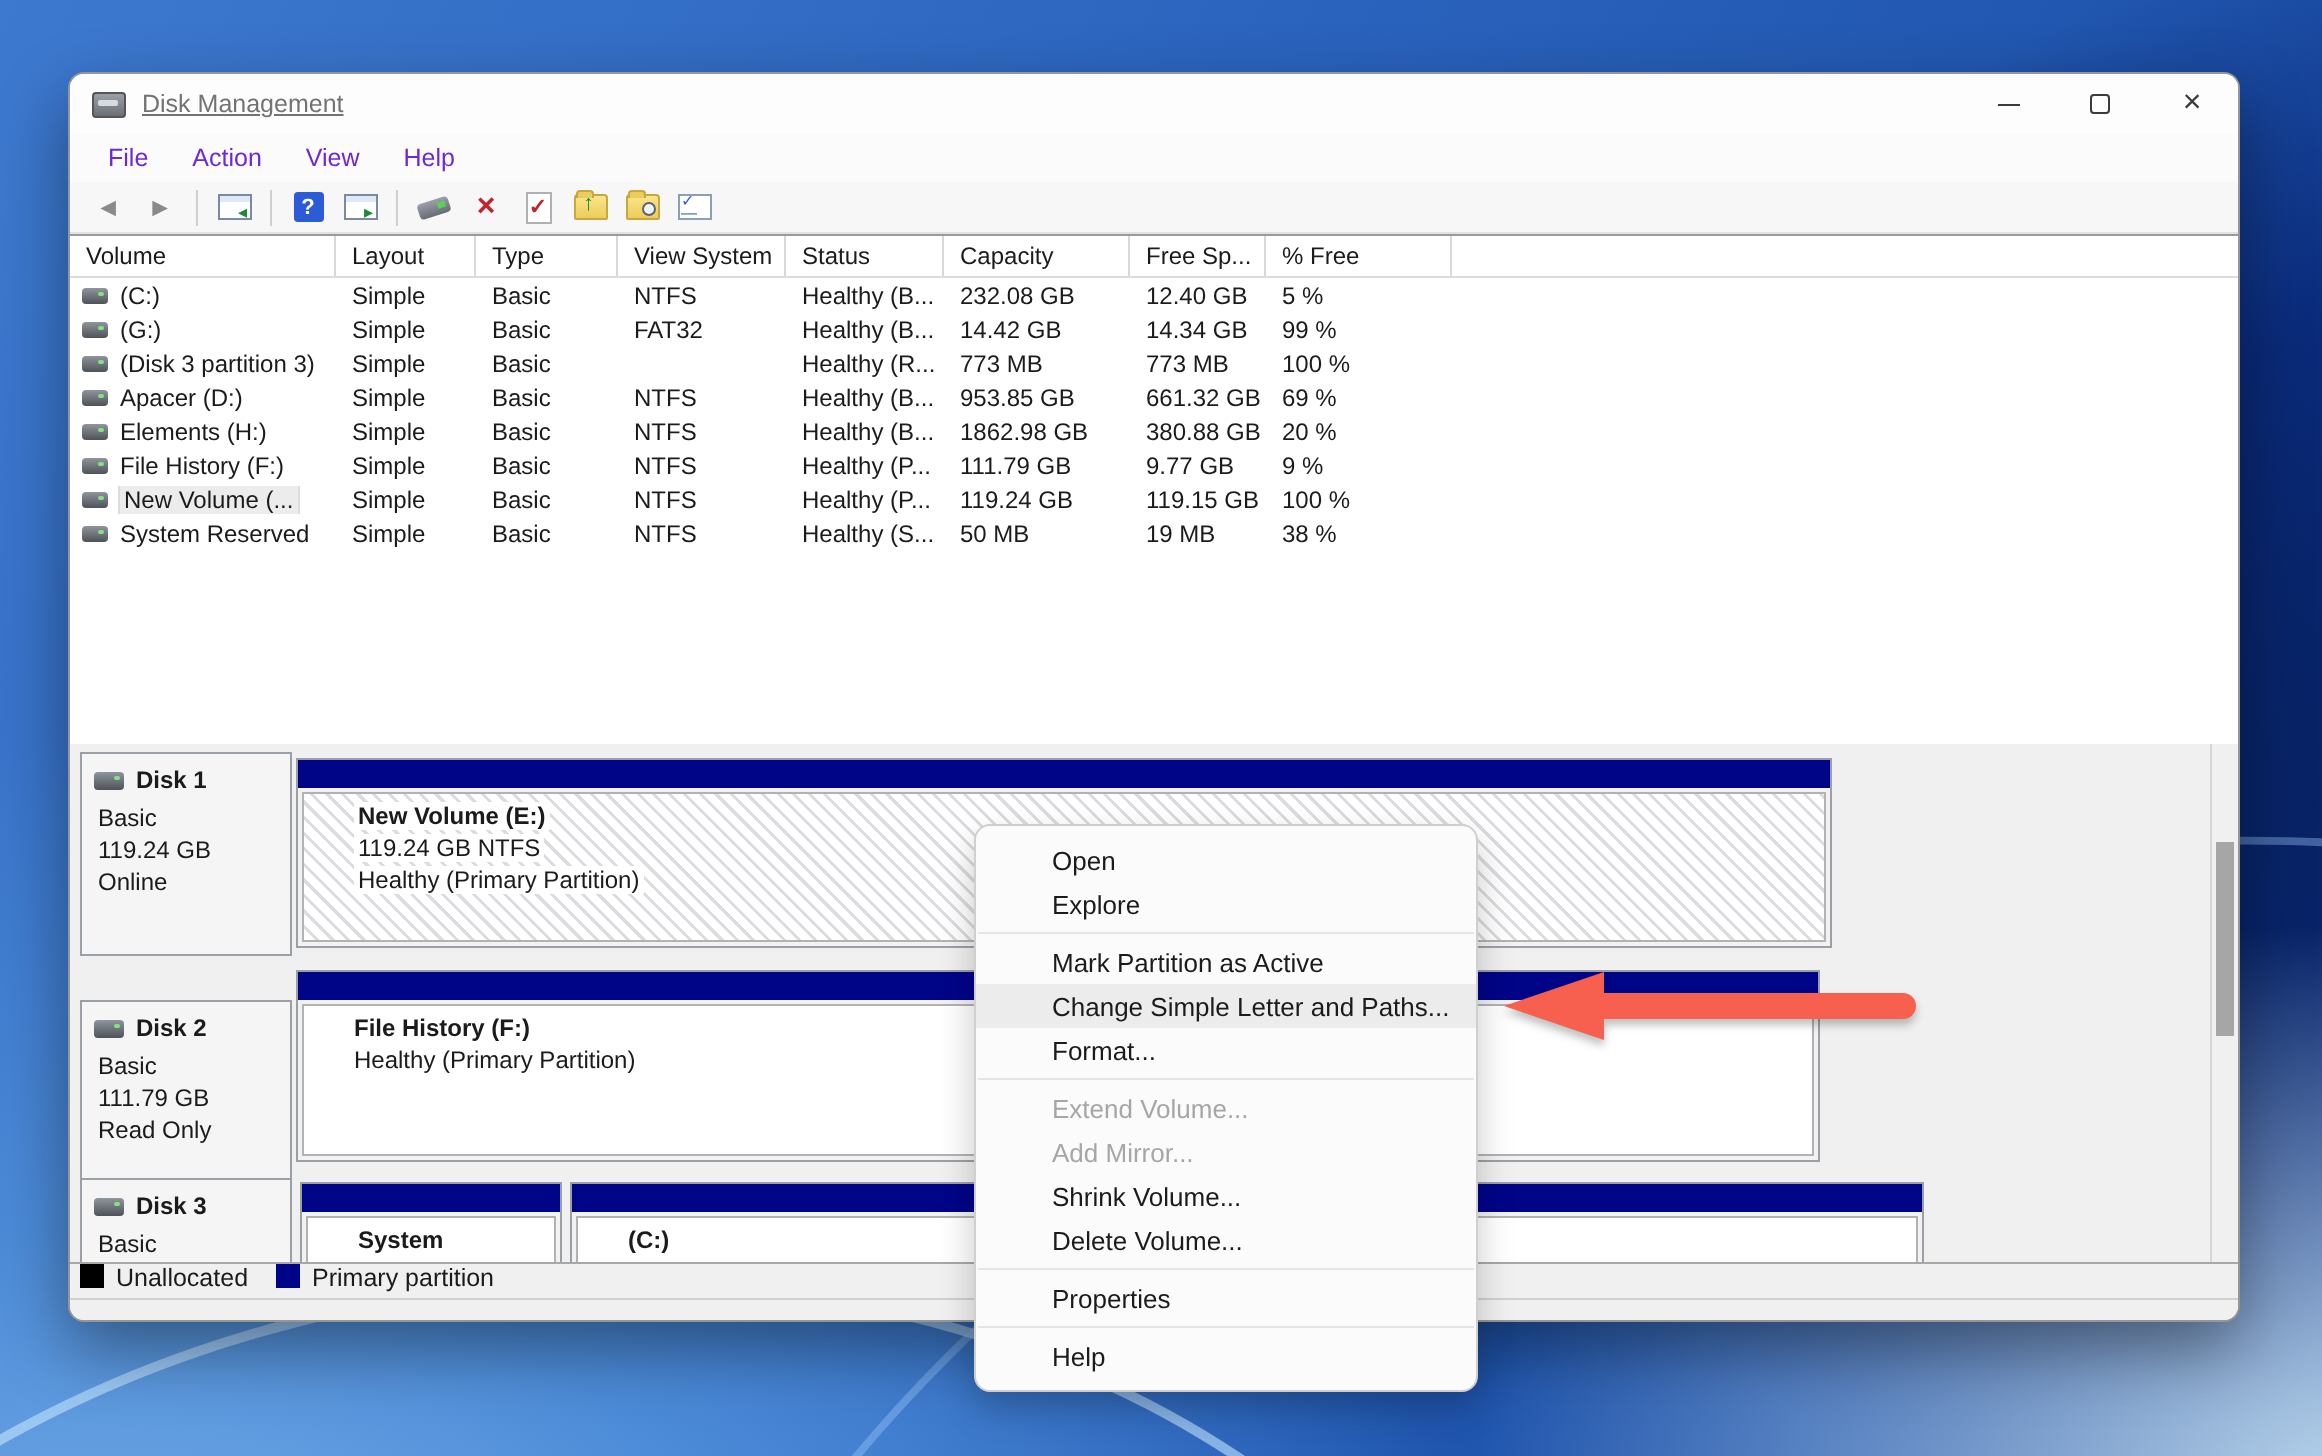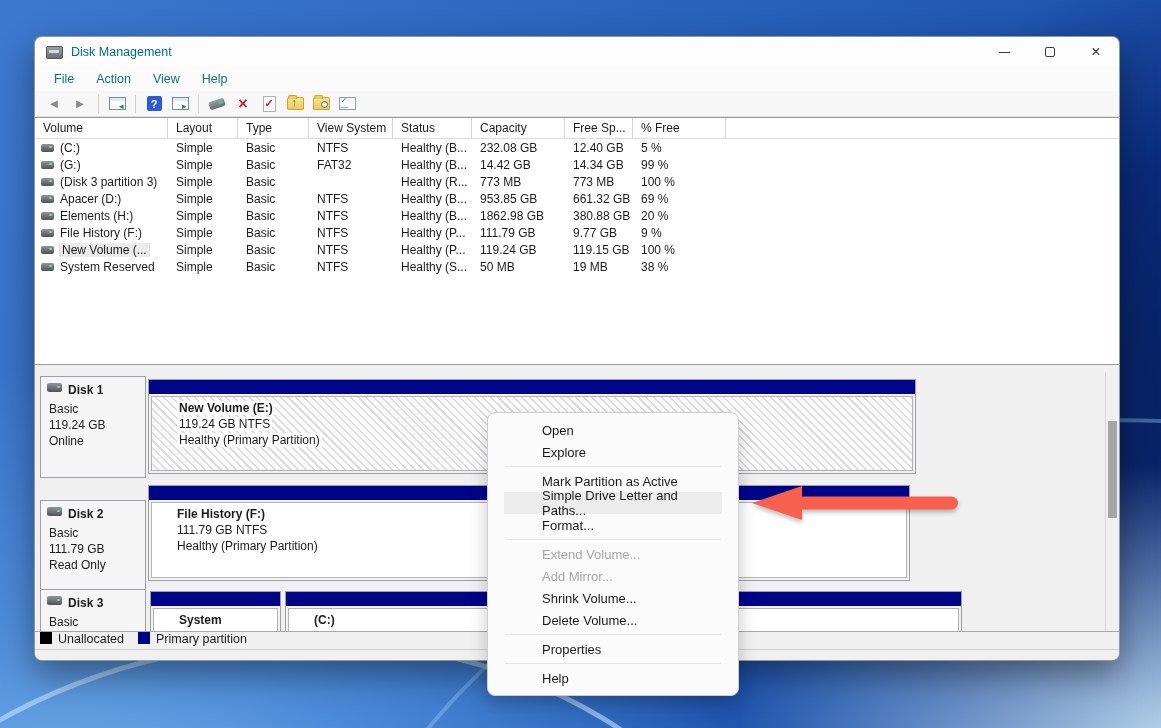--- a/index.html
+++ b/index.html
@@ -19,30 +19,30 @@
   .ribbon-2 { width:1500px; height:1150px; left:280px; top:430px; border:4px solid rgba(160,205,255,.38); transform:rotate(-14deg); }
 
   
   .window { position:absolute; left:34px; top:36px; width:1086px; height:625px;
     background:#f0f0f0; border:1px solid rgba(40,40,40,.45); border-radius:8px;
     box-shadow:0 14px 34px rgba(0,0,0,.4); overflow:hidden; }
   .titlebar { position:absolute; left:0; top:0; right:0; height:30px; background:#fdfdfd;
     display:flex; align-items:center; padding-left:11px; }
   .app-icon { width:17px; height:13px; background:linear-gradient(#9aa0a8,#6b7077); border:1px solid #555; border-radius:2px; position:relative; margin-right:8px; }
   .app-icon::after { content:""; position:absolute; left:2px; top:3px; width:10px; height:3px; background:#d7dade; border-radius:1px; }
-  .title-text { font-size:12.5px; color:#0369a1; }
+  .title-text { font-size:12.5px; color:#737373;text-decoration:underline; }
   .win-controls { margin-left:auto; display:flex; height:100%; }
   .win-btn { width:46px; height:100%; display:flex; align-items:center; justify-content:center; color:#3b3b3b; font-size:14px; }
   .glyph-max { width:10px; height:10px; border:1.4px solid #3b3b3b; border-radius:2px; }
   .glyph-min { width:11px; height:0; border-top:1.4px solid #3b3b3b; }
   .glyph-close { font-size:16px; line-height:1; }
 
   .menubar { position:absolute; left:0; top:30px; right:0; height:24px; background:#fbfbfb;
     display:flex; align-items:center; padding-left:8px; }
-  .menubar .mitem { font-size:12.5px; color:#0f766e; padding:3px 11px; border-radius:3px; }
+  .menubar .mitem { font-size:12.5px; color:#6d28d9; padding:3px 11px; border-radius:3px; }
 
   .toolbar { position:absolute; left:0; top:54px; right:0; height:26px; background:#f7f7f7;
     display:flex; align-items:center; padding-left:8px; gap:4px; border-bottom:1px solid #e2e2e2; }
   .tbtn { width:22px; height:20px; display:flex; align-items:center; justify-content:center; font-size:13px; }
   .tsep { width:1px; height:18px; background:#cfcfcf; margin:0 3px; }
   .arr { color:#8a8a8a; font-size:13px; font-weight:bold; }
   .mini-win { width:17px; height:13px; border:1px solid #7a8aa0; background:linear-gradient(#dfe9f6 3px, #ffffff 3px); position:relative; }
   .mini-win::after { content:"▸"; position:absolute; right:1px; bottom:-2px; color:#1d8a3a; font-size:9px; }
   .mini-win.tree::after { content:"◂"; }
   .help-btn { width:15px; height:15px; background:#2b5bd7; color:#fff; font-weight:bold; font-size:11px; border-radius:2px; display:flex; align-items:center; justify-content:center; }
@@ -50,38 +50,38 @@
   .probe::after { content:""; position:absolute; right:2px; top:2px; width:4px; height:3px; background:#59d159; }
   .red-x { color:#c3232a; font-weight:900; font-size:16px; line-height:1; }
   .doc-check { width:13px; height:16px; background:#fff; border:1px solid #b0b0b0; color:#c3232a; font-size:11px; font-weight:bold; display:flex; align-items:center; justify-content:center; }
   .folder { width:17px; height:13px; background:linear-gradient(#fbe58a,#eccc5a); border:1px solid #c9a73e; border-radius:2px 2px 1px 1px; position:relative; }
   .folder::before { content:""; position:absolute; left:0; top:-3px; width:7px; height:3px; background:#eccc5a; border:1px solid #c9a73e; border-bottom:none; border-radius:2px 2px 0 0; }
   .folder .up { position:absolute; left:4px; top:-2px; color:#1d8a3a; font-weight:900; font-size:11px; }
   .folder .mag { position:absolute; right:1px; bottom:1px; width:7px; height:7px; border:1.6px solid #5b6470; border-radius:50%; background:#eef3f8; }
   .checklist { width:17px; height:13px; background:#fff; border:1px solid #8aa0b8; color:#2b5bd7; font-size:8px; line-height:6px; padding-left:1px; overflow:hidden; }
 
   
-  .volume-pane { position:absolute; left:0; top:80px; width:1086px; height:248px;
+  .volume-pane { position:absolute; left:0; top:80px; width:1086px; height:280px;
     background:#fff; border-top:1px solid #9a9a9a; border-bottom:1px solid #9a9a9a; }
   .vrow, .vhead { display:flex; height:17px; align-items:center; font-size:12px; color:#1b1b1b; }
   .vhead { height:21px; border-bottom:1px solid #dcdcdc; background:#fff; }
   .vhead .cell { border-right:1px solid #d8d8d8; height:100%; display:flex; align-items:center; }
   .cell { padding-left:8px; overflow:hidden; white-space:nowrap; flex:none; }
   .c-volume{width:133px;} .c-layout{width:70px;} .c-type{width:71px;} .c-fs{width:84px;}
   .c-status{width:79px;} .c-cap{width:93px;} .c-free{width:68px;} .c-pct{width:93px;}
   .c-fill{flex:1; border-right:none !important;}
   .vol-cell { display:flex; align-items:center; gap:6px; padding-left:6px; }
   .drive-ico { width:13px; height:8px; background:linear-gradient(#8f959c,#4e5359); border-radius:2px; position:relative; flex:none; }
   .drive-ico::after { content:""; position:absolute; right:2px; top:2.5px; width:3px; height:2px; background:#86e086; border-radius:1px; }
   .sel-label { background:#ececec; outline:1px solid #dcdcdc; padding:0 2px; }
 
   
   .graph-pane { position:absolute; left:0; top:335px; width:1086px; height:259px; background:#f0f0f0; overflow:hidden; }
   .disk-info { position:absolute; left:5px; width:106px; background:#f5f5f5; border:1px solid #9aa0a6; padding:6px 6px 0 6px; font-size:12px; color:#1b1b1b; }
-  .disk-info .head { display:flex; align-items:flex-start; gap:6px; font-weight:bold; margin-bottom:4px; }
+  .disk-info .head { display:flex; align-items:center; gap:6px; font-weight:bold; margin-bottom:4px; }
   .disk-info .head .drive-ico { width:15px; height:9px; }
   .disk-info .line { margin-left:2px; line-height:16px; }
   .part { position:absolute; border:1px solid #9aa0a6; background:#f2f2f2; display:flex; flex-direction:column; }
   .part-strip { height:14px; background:#000487; flex:none; }
   .part-body { flex:1; margin:2px; border:1px solid #b2b2b2; background:#fff; padding:3px 25px; font-size:12px; line-height:16px; color:#1b1b1b; overflow:hidden; }
   .part-body.hatch { background:repeating-linear-gradient(45deg, #ffffff 0px, #ffffff 4px, #dcdce0 4px, #dcdce0 5.5px); }
   .part-body .t { font-weight:bold; }
   .part-body.hatch span { background:#fff; padding:0 2px; }
   .vscroll { position:absolute; right:2px; top:0; width:14px; height:259px; background:#f0f0f0; border-left:1px solid #d6d6d6; }
   .vscroll .thumb { position:absolute; left:2px; top:49px; width:9px; height:97px; background:#a6a6a6; }
@@ -90,21 +90,21 @@
   .legendbar { position:absolute; left:0; top:594px; width:1086px; height:18px; background:#f0f0f0;
     border-top:1px solid #a8a8a8; display:flex; gap:6px; padding-left:5px; font-size:12.5px; color:#1b1b1b; }
   .sq { width:12px; height:12px; flex:none; }
   .sq.black { background:#000; }
   .sq.navy { background:#000487; margin-left:8px; }
   .statusbar { position:absolute; left:0; top:612px; width:1086px; height:13px; background:#f0f0f0; border-top:1px solid #d0d0d0; }
 
   
   .context-menu { position:absolute; left:487px; top:412px; width:252px; background:#fbfbfb;
     border:1px solid #cfcfcf; border-radius:8px; box-shadow:0 8px 18px rgba(0,0,0,.22);
-    padding:6px 16px; z-index:40; overflow:hidden; }
+    padding:6px 0; z-index:40; overflow:hidden; }
   .cm-item { height:22px; display:flex; align-items:center; padding-left:38px; font-size:13px; color:#1b1b1b; }
   .cm-item.hl { background:#ececec; }
   .cm-item.disabled { color:#a6a6a6; }
   .cm-sep { height:1px; background:#e4e4e4; margin:3px 1px; }
 
   
   .red-arrow { position:absolute; left:750px; top:483px; width:220px; height:40px; z-index:60;
     filter:drop-shadow(0 3px 2px rgba(0,0,0,.25)); }
 </style>
 </head>
@@ -329,21 +329,20 @@
             <span>Disk 2</span>
           </div>
         <div class="line">Basic</div>
         <div class="line">111.79 GB</div>
         <div class="line">Read Only</div>
       </div>
       <div class="part" style="left:113px; top:113px; width:762px; height:96px;">
         <div class="part-strip"></div>
         <div class="part-body">
           <div class="t">File History  (F:)</div>
-          <div>111.79 GB NTFS</div>
           <div>Healthy (Primary Partition)</div>
         </div>
       </div>
 
       <div class="disk-info" style="top:217px; height:90px;">
         <div class="head">
             <span class="drive-ico"></span>
             <span>Disk 3</span>
           </div>
         <div class="line">Basic</div>
@@ -373,21 +372,21 @@
       <span>Primary partition</span>
     </div>
     <div class="statusbar"></div>
   </div>
 
   <div class="context-menu">
     <div class="cm-item">Open</div>
     <div class="cm-item">Explore</div>
     <div class="cm-sep"></div>
     <div class="cm-item">Mark Partition as Active</div>
-    <div class="cm-item hl">Simple Drive Letter and Paths...</div>
+    <div class="cm-item hl">Change Simple Letter and Paths...</div>
     <div class="cm-item">Format...</div>
     <div class="cm-sep"></div>
     <div class="cm-item disabled">Extend Volume...</div>
     <div class="cm-item disabled">Add Mirror...</div>
     <div class="cm-item">Shrink Volume...</div>
     <div class="cm-item">Delete Volume...</div>
     <div class="cm-sep"></div>
     <div class="cm-item">Properties</div>
     <div class="cm-sep"></div>
     <div class="cm-item">Help</div>

